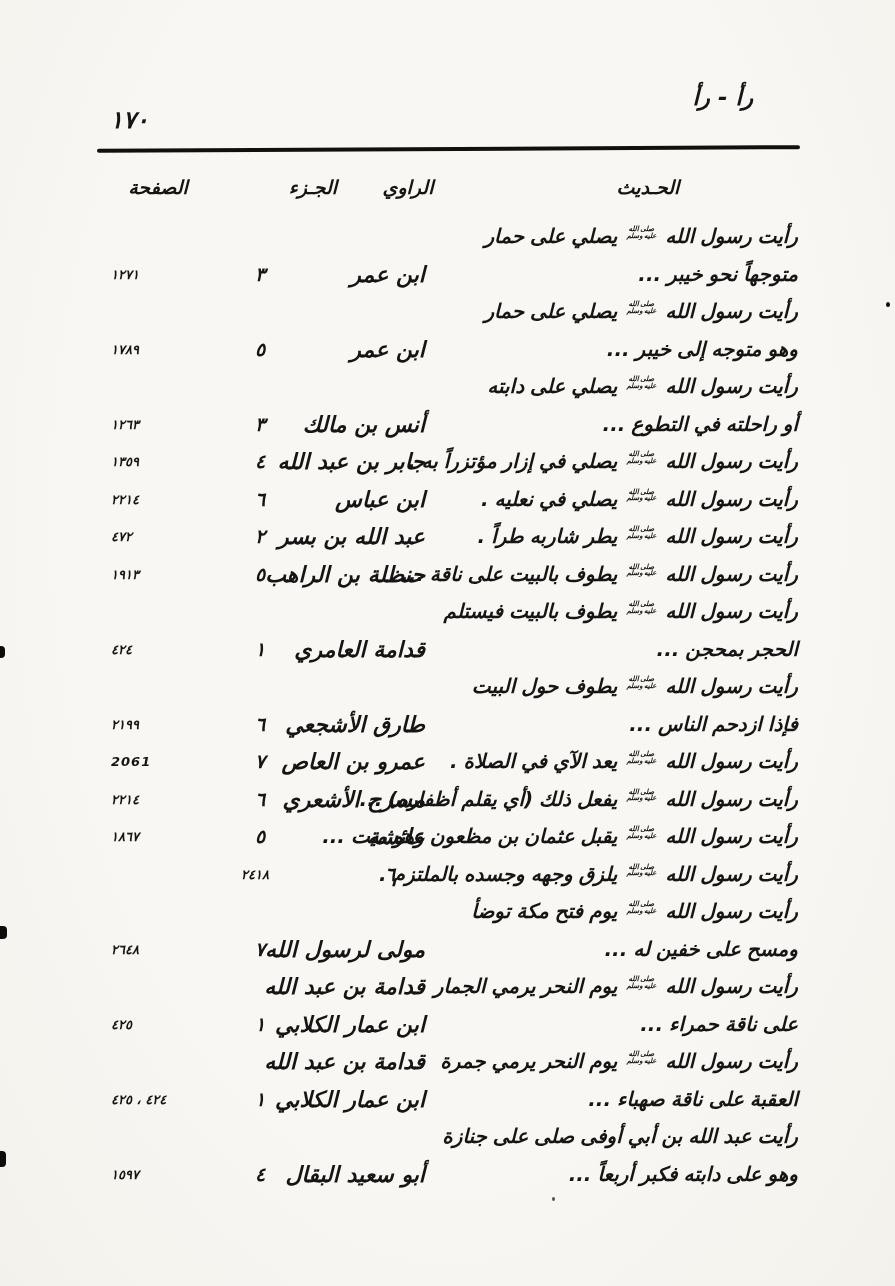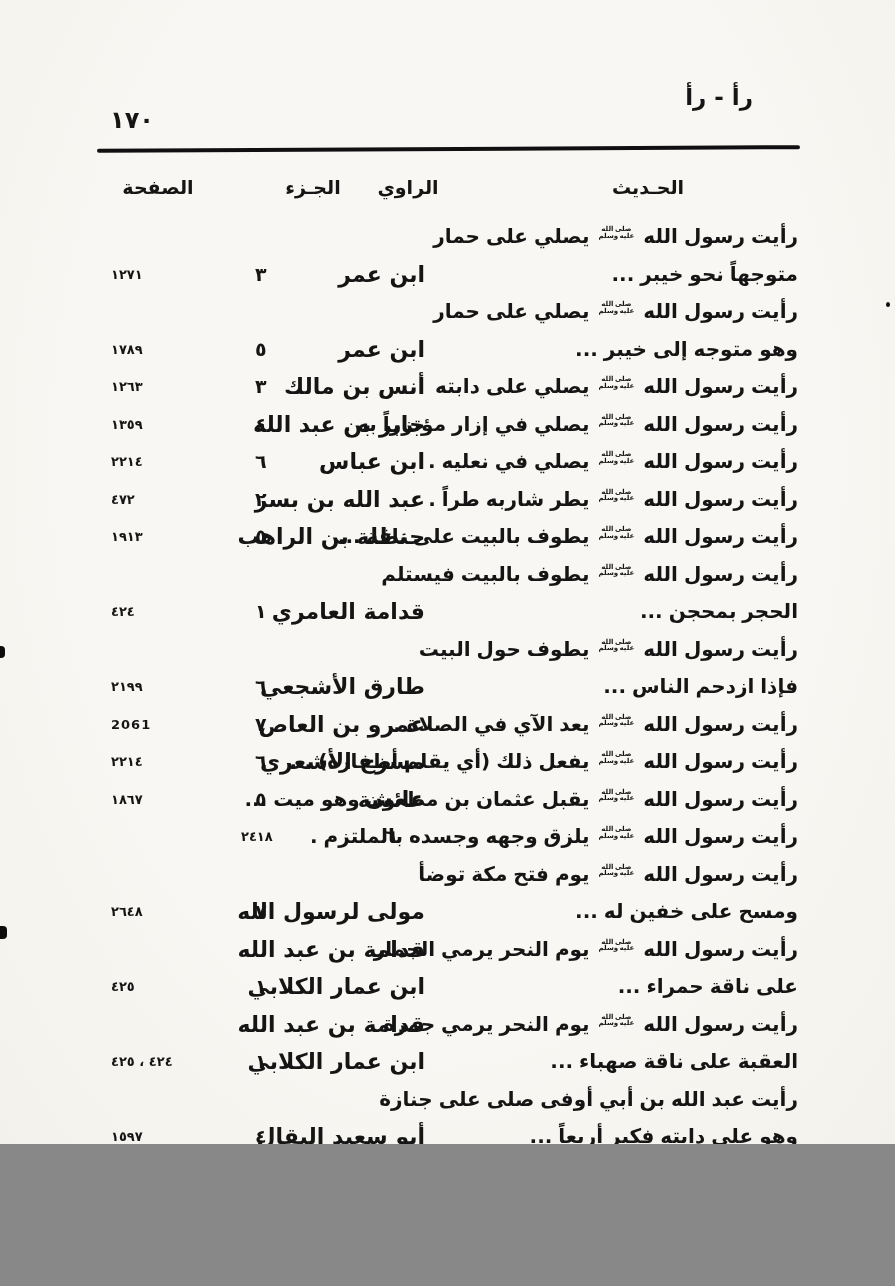--- a/index.html
+++ b/index.html
@@ -1,25 +1,26 @@
 <!DOCTYPE html>
 <html lang="ar" dir="rtl"><head>
 <meta charset="utf-8">
 <style>
   html,body { margin:0; padding:0; background:#888; }
   .page {
     position:relative;
-    width:895px; height:1144px;
+    width:895px; height:1286px;
     margin:0 auto;
     background:#f6f5f0;
     background-image: radial-gradient(ellipse at 50% 40%, #f8f7f3 60%, #f2f1ec 100%);
     font-family:"DejaVu Sans", sans-serif;
     color:#151515;
     direction:rtl;
     overflow:hidden;
+    font-style:italic;
   }
   .running-head {
     position:absolute; top:84px; right:142px;
     font-size:23px; font-weight:700; letter-spacing:1px;
   }
   .folio {
     position:absolute; top:106px; left:110px;
     font-size:24px; font-weight:700;
   }
   .rule {
@@ -123,20 +124,21 @@
     <div class="cell-juz">٥</div>
     <div class="cell-page">١٧٨٩</div>
   </div>
 
   <div class="row">
     <div class="cell-hadith">
           <div class="h-line">رأيت رسول الله <span class="sall">
               <span>صلى الله</span>
               <span>عليه وسلم</span>
             </span> يصلي على دابته</div>
+          <div class="h-line">أو راحلته في التطوع ...</div>
         </div>
     <div class="cell-rawi">
           <div class="r-line">أنس بن مالك</div>
         </div>
     <div class="cell-juz">٣</div>
     <div class="cell-page">١٢٦٣</div>
   </div>
 
   <div class="row">
     <div class="cell-hadith">

